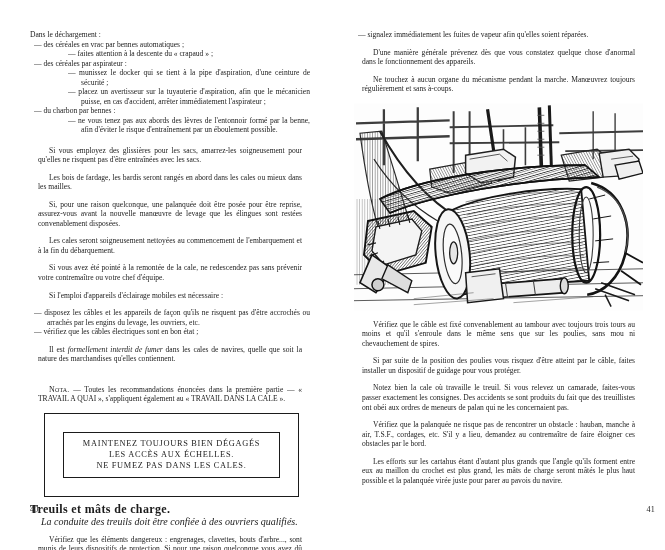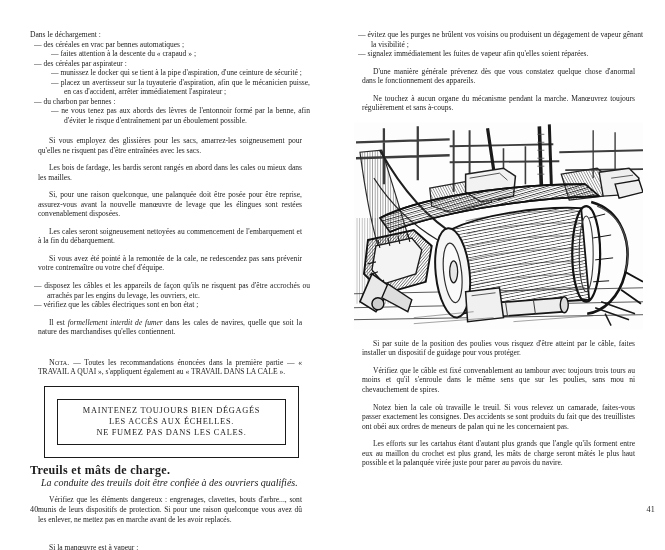--- a/index.html
+++ b/index.html
@@ -60,21 +60,21 @@
     position: relative;
   }
   .dash-l1 {
     padding-left: 13px;
     text-indent: -13px;
     margin-left: 4px;
   }
   .dash-l2 {
     padding-left: 13px;
     text-indent: -13px;
-    margin-left: 21px;
+    margin-left: 38px;
   }
 
   
   h2.section-title {
     font-size: 12px;
     font-weight: bold;
     margin: 0;
     letter-spacing: 0.35px;
     text-align: left;
     font-family: "Liberation Serif", "DejaVu Serif", serif;
@@ -91,21 +91,21 @@
   
   .nota-label {
     font-variant: small-caps;
     font-size: 7.9px;
     letter-spacing: 0.2px;
   }
 
   
   .warning-box {
     border: 1px solid #1b1b1b;
-    padding: 12px;
+    padding: 18px;
     margin: 9px 11px 0 14px;
   }
   .warning-box-inner {
     border: 0.8px solid #1b1b1b;
     padding: 5px 4px 6px 4px;
     text-align: center;
   }
   .warning-line {
     display: block;
     font-size: 8.35px;
@@ -158,20 +158,21 @@
       <p class="dash-l1">—&nbsp;<span>du charbon par bennes :</span></p>
       <p class="dash-l2">—&nbsp;<span>ne vous tenez pas aux abords des lèvres de l'entonnoir formé par la benne, afin d'éviter le risque d'entraînement par un éboulement possible.</span></p>
 
       <div class="sp-s"></div>
 
       <p class="para">Si vous employez des glissières pour les sacs, amarrez-les soigneusement pour qu'elles ne risquent pas d'être entraînées avec les sacs.</p>
       <p class="para">Les bois de fardage, les bardis seront rangés en abord dans les cales ou mieux dans les mailles.</p>
       <p class="para">Si, pour une raison quelconque, une palanquée doit être posée pour être reprise, assurez-vous avant la nouvelle manœuvre de levage que les élingues sont restées convenablement disposées.</p>
       <p class="para">Les cales seront soigneusement nettoyées au commencement de l'embarquement et à la fin du débarquement.</p>
       <p class="para">Si vous avez été pointé à la remontée de la cale, ne redescendez pas sans prévenir votre contremaître ou votre chef d'équipe.</p>
+      <p class="para">Si l'emploi d'appareils d'éclairage mobiles est nécessaire :</p>
 
       <p class="dash-l1">—&nbsp;<span>disposez les câbles et les appareils de façon qu'ils ne risquent pas d'être accrochés ou arrachés par les engins du levage, les ouvriers, etc.</span></p>
       <p class="dash-l1">—&nbsp;<span>vérifiez que les câbles électriques sont en bon état ;</span></p>
 
       <p class="para"><span>Il est </span><em>formellement interdit de fumer</em><span> dans les cales de navires, quelle que soit la nature des marchandises qu'elles contiennent.</span></p>
 
       <div class="sp-m"></div>
 
       <p class="para"><span class="nota-label">Nota.</span><span> — Toutes les recommandations énoncées dans la première partie — « TRAVAIL A QUAI », s'appliquent également au « TRAVAIL DANS LA CALE ».</span></p>
     </div>
@@ -195,21 +196,20 @@
       <p class="para">Si la manœuvre est à vapeur :</p>
       <p class="dash-l1">—&nbsp;<span>veillez à ce que les tuyauteries, les poignées ou les volants des vannes soient isolés ;</span></p>
     </div>
 
     <div class="folio folio-left">40</div>
   </div>
 
   <div class="page page-right">
     <div class="col">
 
-      <p class="dash-l1">—&nbsp;<span>évitez que les purges ne brûlent vos voisins ou produisent un dégagement de vapeur gênant la visibilité ;</span></p>
       <p class="dash-l1">—&nbsp;<span>signalez immédiatement les fuites de vapeur afin qu'elles soient réparées.</span></p>
 
       <p class="para">D'une manière générale prévenez dès que vous constatez quelque chose d'anormal dans le fonctionnement des appareils.</p>
       <p class="para">Ne touchez à aucun organe du mécanisme pendant la marche. Manœuvrez toujours régulièrement et sans à-coups.</p>
     </div>
 
     <div class="figure-wrap">
       <svg class="figure" viewBox="0 0 290 208" preserveAspectRatio="xMidYMid meet">
         <defs>
           <pattern id="hatchA" width="3" height="3" patternUnits="userSpaceOnUse" patternTransform="rotate(58)">
@@ -341,22 +341,23 @@
           </g>
 
           <g stroke="#2d2d2d" stroke-width="0.8" fill="none" opacity="0.55">
             <path d="M60 196 L120 190 M60 202 L140 196 M160 200 L240 194"></path>
           </g>
         </g>
       </svg>
     </div>
 
     <div class="col">
+      <p class="para">Vérifiez que le câble est fixé convenablement au tambour avec toujours trois tours au moins et qu'il s'enroule dans le même sens que sur les poulies, sans mou ni chevauchement de spires.</p>
       <p class="para">Si par suite de la position des poulies vous risquez d'être atteint par le câble, faites installer un dispositif de guidage pour vous protéger.</p>
-      <p class="para">Vérifiez que le câble est fixé convenablement au tambour avec toujours trois tours au moins et qu'il s'enroule dans le même sens que sur les poulies, sans mou ni chevauchement de spires.</p>
       <p class="para">Notez bien la cale où travaille le treuil. Si vous relevez un camarade, faites-vous passer exactement les consignes. Des accidents se sont produits du fait que des treuillistes ont obéi aux ordres de meneurs de palan qui ne les concernaient pas.</p>
+      <p class="para">Vérifiez que la palanquée ne risque pas de rencontrer un obstacle : hauban, manche à air, T.S.F., cordages, etc. S'il y a lieu, demandez au contremaître de faire éloigner ces obstacles par le bord.</p>
       <p class="para">Les efforts sur les cartahus étant d'autant plus grands que l'angle qu'ils forment entre eux au maillon du crochet est plus grand, les mâts de charge seront mâtés le plus haut possible et la palanquée virée juste pour parer au pavois du navire.</p>
     </div>
 
     <div class="folio folio-right">41</div>
   </div>
 
 </div>
 
 </body></html>

